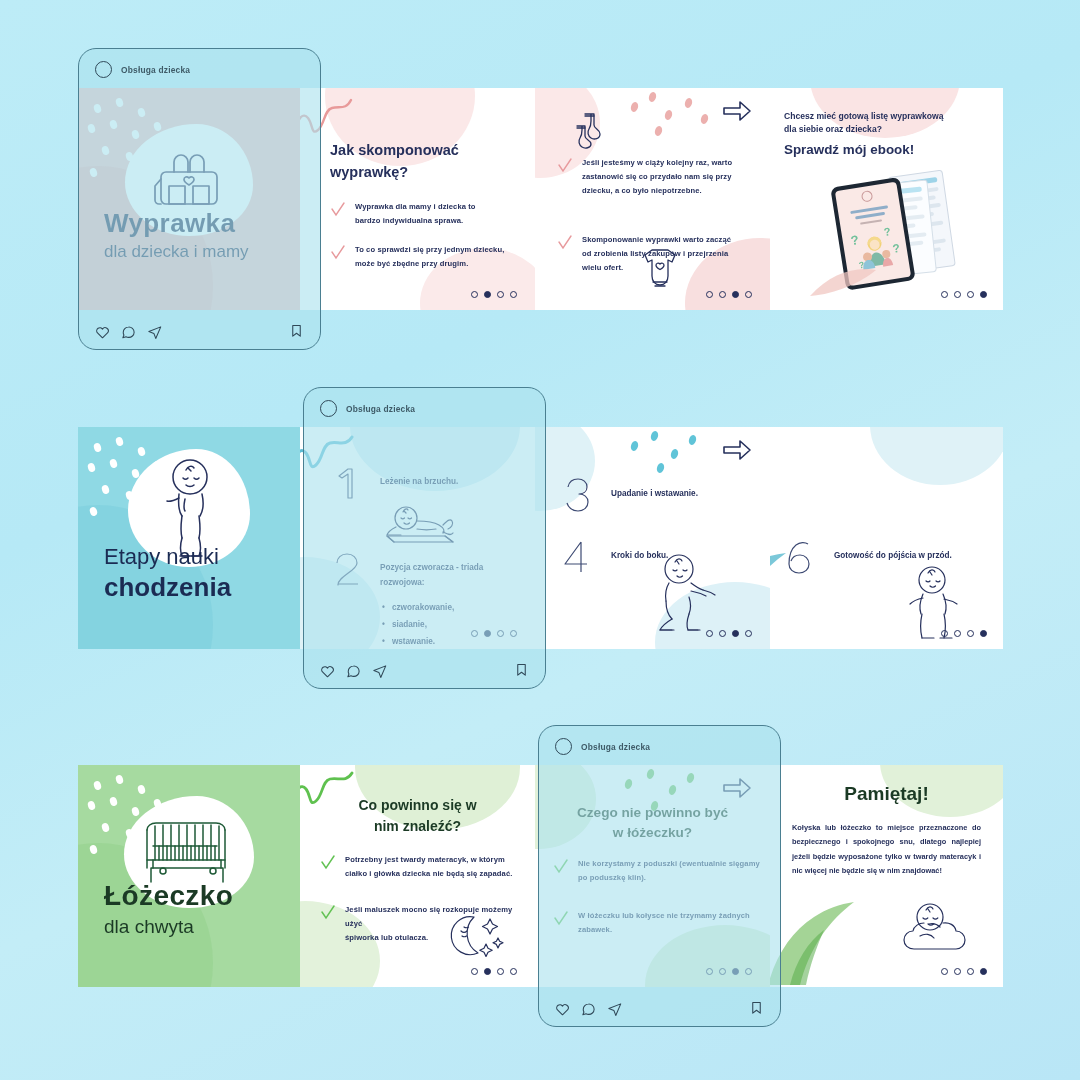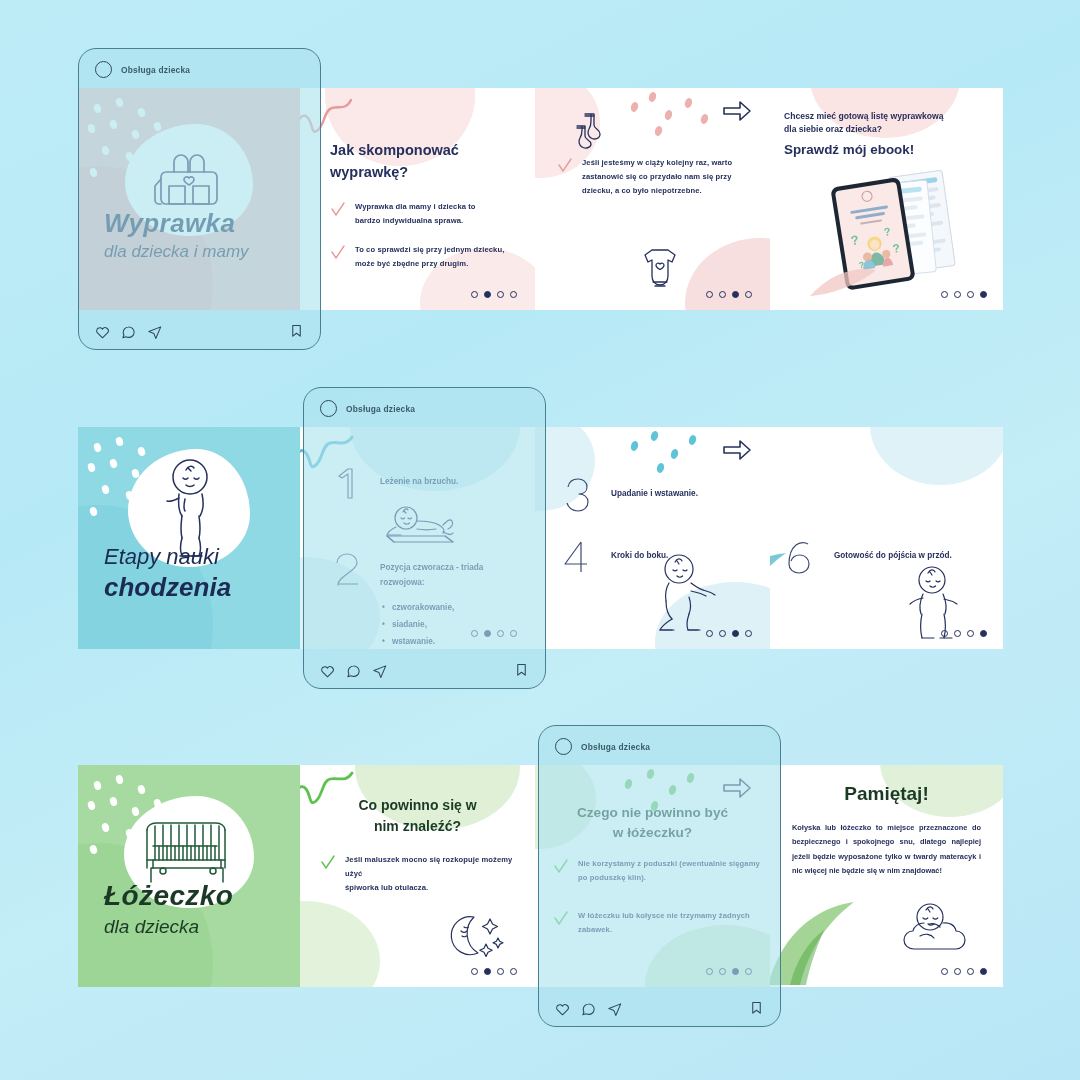--- a/index.html
+++ b/index.html
@@ -41,21 +41,21 @@
     position: absolute; left: 0; right: 0; top: 16%;
     display: flex; align-items: center; justify-content: center;
   }
   .cover .icon-blob {
     position: relative;
     width: 128px; height: 112px;
     background: #fff;
     border-radius: 56% 44% 50% 50% / 52% 55% 45% 48%;
     display: flex; align-items: center; justify-content: center;
   }
-  .cover .title-wrap { position: relative; padding: 0 16px 46px 26px; font-style: italic; }
+  .cover .title-wrap { position: relative; padding: 0 16px 46px 26px; }
   .ttl-1 { font-size: 26px; font-weight: 700; letter-spacing: .4px; color:#1b2b53; line-height:1.18;margin-top:44px; }
   .ttl-2 { font-size: 17px; font-weight: 400; color:#1b2b53; line-height:1.5; }
   .ttl-b { font-size: 26px; font-weight: 700; color:#1b2b53; line-height:1.15;}
 
   
   .slide {
     position: relative; background: #fff; overflow: hidden;
     flex: 0 0 auto;
   }
   .slide .softblob { position: absolute; border-radius: 50%; }
@@ -191,20 +191,28 @@
       <path d="M14 36h14M16 40h10"></path>
     </svg>
     <div class="bullets" style="left:22px;top:68px;width:200px">
       <div class="brow" style="margin-bottom:35px">
         <svg class="tick" width="16" height="16" viewBox="0 0 16 16" fill="none" stroke="#e79a9d" stroke-width="1.4" stroke-linecap="round">
             <path d="M2 7l4 6 8-12"></path>
           </svg>
         <p style="white-space:pre-line">Jeśli jesteśmy w ciąży kolejny raz, warto
 zastanowić się co przydało nam się przy
 dziecku, a co było niepotrzebne.</p>
+      </div>
+      <div class="brow">
+        <svg class="tick" width="16" height="16" viewBox="0 0 16 16" fill="none" stroke="#e79a9d" stroke-width="1.4" stroke-linecap="round">
+            <path d="M2 7l4 6 8-12"></path>
+          </svg>
+        <p style="white-space:pre-line">Skomponowanie wyprawki warto zacząć
+od zrobienia listy zakupów i przejrzenia
+wielu ofert.</p>
       </div>
     </div>
     <div class="pager" style="right:18px;bottom:12px;">
       <span></span>
       <span></span>
       <span class="on"></span>
       <span></span>
     </div>
   </div>
 
@@ -502,35 +510,42 @@
           <path d="M18 30v14M26 30v14M34 30v14M42 30v14M50 30v14M58 30v14M66 30v14M74 30v14"></path>
           <path d="M10 52v14M82 52v14M10 52h72"></path>
           <path d="M12 44v8M80 44v8"></path>
           <circle cx="22" cy="55" r="3"></circle>
             <circle cx="72" cy="55" r="3"></circle>
         </svg>
       </div>
     </div>
     <div class="title-wrap">
       <div class="ttl-1" style="font-size:28px;color:#1b3a25">Łóżeczko</div>
-      <div class="ttl-2" style="font-size:19px;color:#1b3a25">dla dziecka</div>
+      <div class="ttl-2" style="font-size:19px;color:#1b3a25">dla chwyta</div>
     </div>
   </div>
 
   <div class="slide" style="width:235px;height:222px;">
     <div class="softblob" style="width:165px;height:125px;left:55px;top:-60px;background:#dff0d6;"></div>
     <div class="softblob" style="width:150px;height:120px;left:-70px;top:136px;background:#e3f2db;"></div>
     <svg style="position:absolute;left:-18px;top:-6px" width="86" height="62" viewBox="0 0 86 62" fill="none" stroke="#5fc14f" stroke-width="2.8" stroke-linecap="round">
       <path d="M4 58c2-12 8-8 9-18s6-16 11-10 3 18 10 12 6-20 14-22 16 4 22-6"></path>
     </svg>
     <div style="position:absolute;left:18px;top:30px;right:18px">
       <div class="h2 h2c" style="white-space:pre-line;font-size:14px;color:#1b3a25">Co powinno się w
 nim znaleźć?</div>
     </div>
     <div class="bullets" style="left:20px;top:88px;width:205px">
+      <div class="brow" style="margin-bottom:22px">
+        <svg class="tick" width="16" height="16" viewBox="0 0 16 16" fill="none" stroke="#63c254" stroke-width="1.5" stroke-linecap="round">
+            <path d="M2 7l4 6 8-12"></path>
+          </svg>
+        <p style="white-space:pre-line">Potrzebny jest twardy materacyk, w którym
+ciałko i główka dziecka nie będą się zapadać.</p>
+      </div>
       <div class="brow">
         <svg class="tick" width="16" height="16" viewBox="0 0 16 16" fill="none" stroke="#63c254" stroke-width="1.5" stroke-linecap="round">
             <path d="M2 7l4 6 8-12"></path>
           </svg>
         <p style="white-space:pre-line">Jeśli maluszek mocno się rozkopuje możemy użyć
 śpiworka lub otulacza.</p>
       </div>
     </div>
     <svg style="position:absolute;left:146px;top:146px" width="60" height="50" viewBox="0 0 60 50" fill="none" stroke="#26305c" stroke-width="1.2" stroke-linecap="round" stroke-linejoin="round">
       <path d="M28 6a19 19 0 1 0 4 36A23 23 0 0 1 28 6z"></path>

